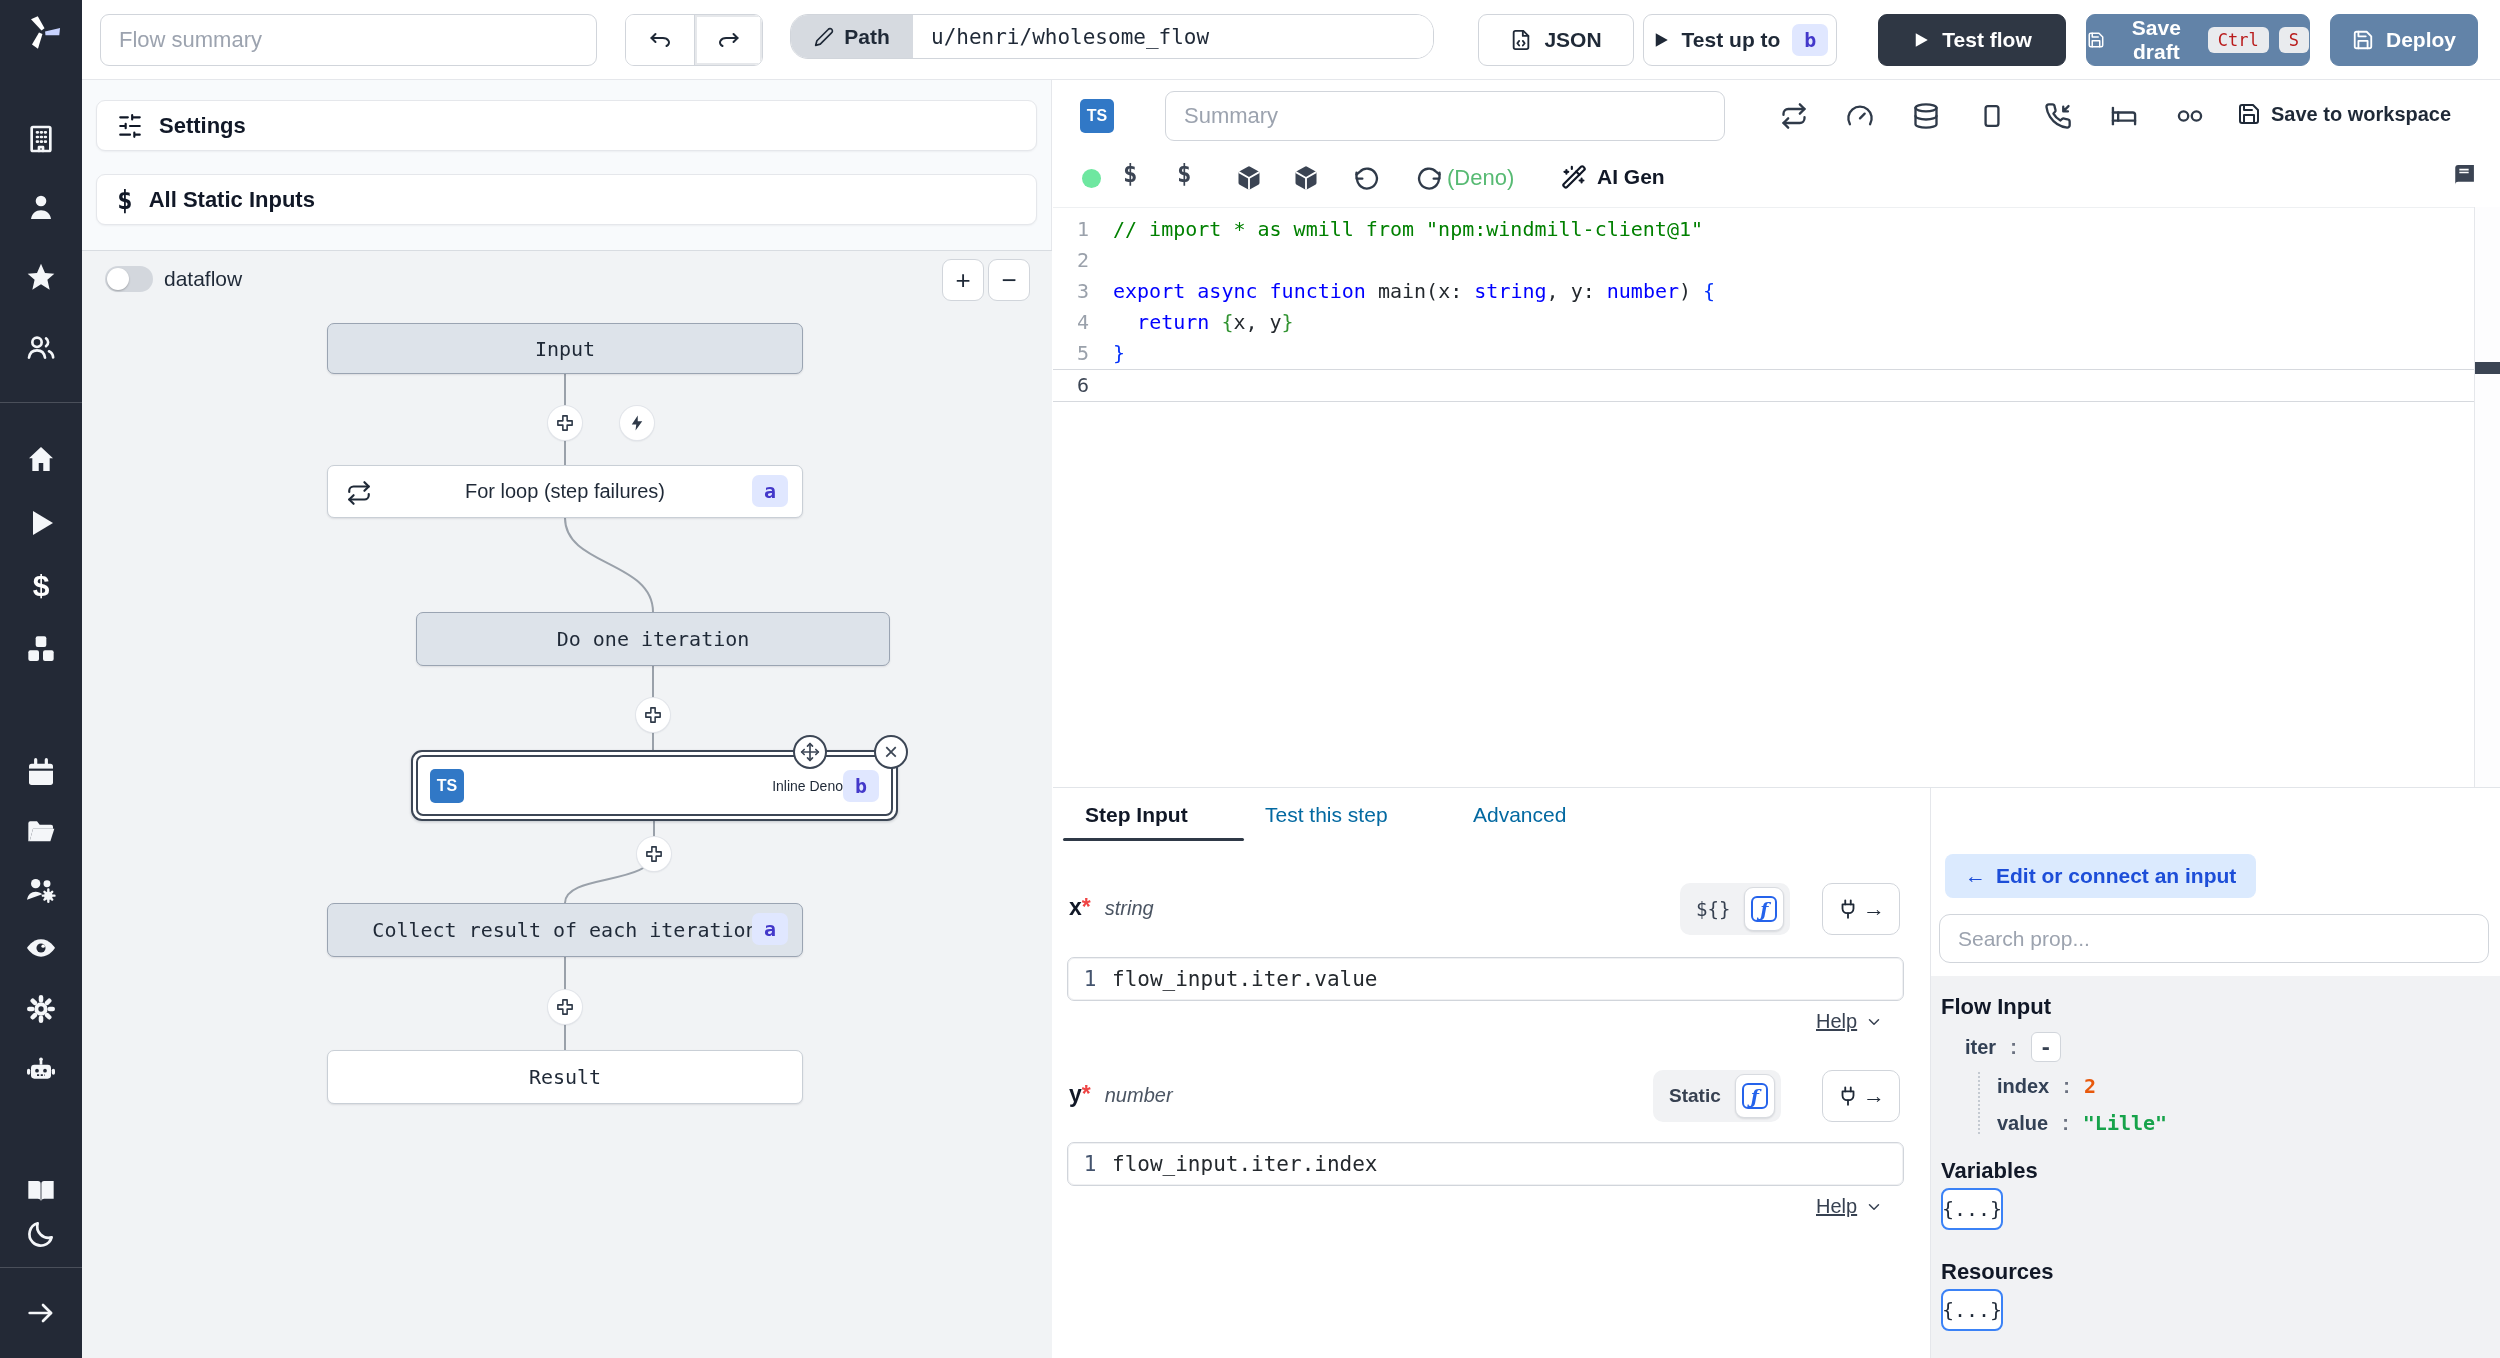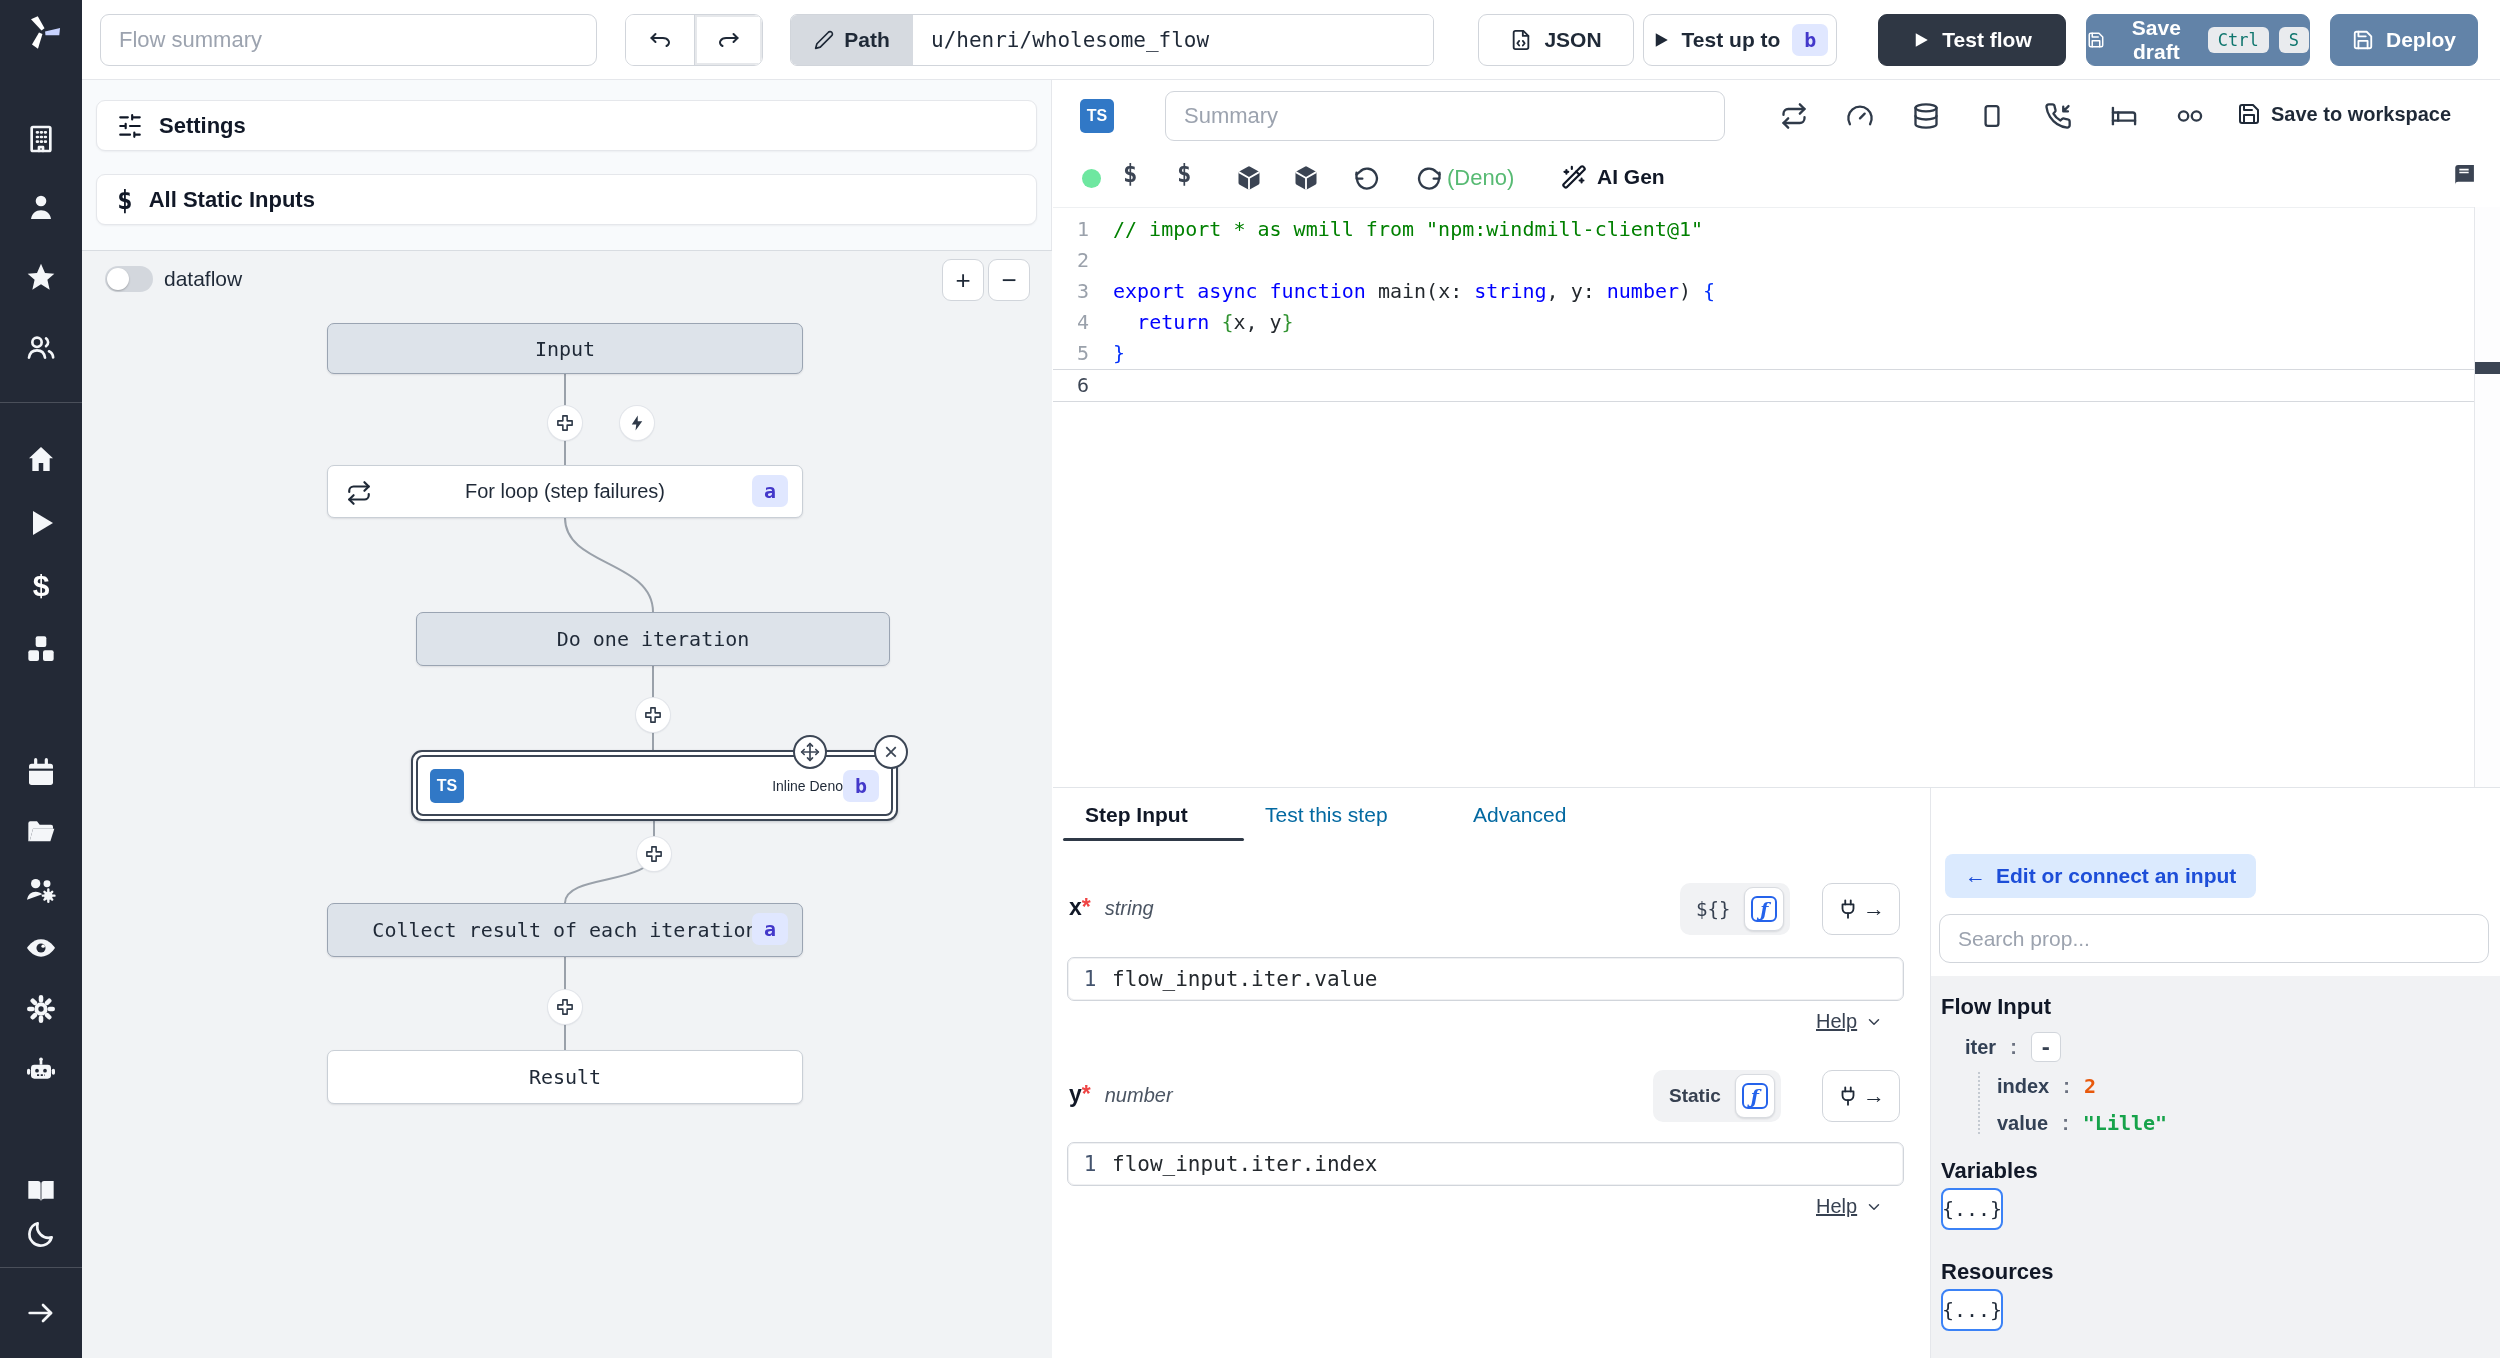--- a/index.html
+++ b/index.html
@@ -16,21 +16,21 @@
   .sb-ic { position:absolute; left:25px; width:32px; height:32px; color:#f4f6f9; }
   .sb-div { position:absolute; left:0; width:82px; border-top:1px solid rgba(255,255,255,.18); }
 
   
   #header { position:absolute; left:82px; top:0; width:2418px; height:80px; background:#fff; border-bottom:1px solid #e5e7eb; z-index:20; }
   .input { border:1px solid #d1d5db; border-radius:9px; padding:0 18px; font-size:22px; color:#1f2937; background:#fff; outline:none; }
   .input::placeholder { color:#9ca3af; }
   .btn { display:inline-flex; align-items:center; justify-content:center; gap:12px; border:1px solid #d1d5db; border-radius:9px; background:#fff; font-size:21px; font-weight:600; color:#1f2937; cursor:pointer; }
   .btn-dark { background:#2f3744; border-color:#2f3744; color:#fff; }
   .btn-blue { background:#6283a8; border-color:#6283a8; color:#fff; }
-  .kbd { background:#e9ebee; color:#0f766e; border-radius:6px; padding:3px 10px; font-size:17px; font-family:"DejaVu Sans Mono",monospace; font-weight:400; }
+  .kbd { background:#e9ebee; color:#b91c1c; border-radius:6px; padding:3px 10px; font-size:17px; font-family:"DejaVu Sans Mono",monospace; font-weight:400; }
   .badge { background:#e0e7ff; color:#4338ca; border-radius:7px; padding:4px 12px; font-family:"DejaVu Sans Mono",monospace; font-weight:700; font-size:20px; }
 
   
   #flow-panel { position:absolute; left:82px; top:80px; width:970px; height:1278px; background:#f8fafc; border-right:1px solid #e5e7eb; }
   .card { position:absolute; left:14px; width:941px; height:51px; background:#fff; border:1px solid #e5e7eb; border-radius:9px; box-shadow:0 1px 2px rgba(16,24,40,.05); display:flex; align-items:center; gap:16px; padding:0 20px; font-size:22px; font-weight:700; color:#111827; cursor:pointer; }
   #graph { position:absolute; left:0; top:170px; width:970px; height:1108px; background:#f1f3f5; border-top:1px solid #d8dce1; }
   .node { position:absolute; background:#fff; border:1px solid #c9cfd6; border-radius:7px; box-shadow:0 1px 2px rgba(16,24,40,.1); display:flex; align-items:center; justify-content:center; font-size:20px; color:#1f2937; cursor:pointer; }
   .node-gray { background:#dde3ea; border-color:#9aa4b2; }
   .plus-circle, .bolt-circle { position:absolute; width:34px; height:34px; border-radius:50%; background:#fff; box-shadow:0 0 0 1px #e2e5ea, 0 1px 2px rgba(16,24,40,.15); display:flex; align-items:center; justify-content:center; color:#2f3a49; cursor:pointer; }
   .toggle { position:relative; border-radius:999px; background:#d3d7dd; cursor:pointer; }
@@ -217,21 +217,21 @@
             <path d="M3.5 10h10a6.5 4.5 0 0 1 5 8"></path>
           </svg>
       </button>
       <button class="btn" style="width:68px;height:50px;border:none;border-left:1px solid #d1d5db;border-radius:0;box-shadow:inset 0 0 0 2px #e6e8eb">
         <svg class="ic" width="24" height="24" viewBox="0 0 24 24" style="transform:scaleX(-1)">
             <path d="M7.5 14 3.5 10l4-4"></path>
             <path d="M3.5 10h10a6.5 4.5 0 0 1 5 8"></path>
           </svg>
       </button>
     </div>
-    <div class="abs" style="left:708px;top:14px;height:52px;display:flex;border:1px solid #d1d5db;border-radius:7px;overflow:hidden">
+    <div class="abs" style="left:708px;top:14px;height:45px;display:flex;border:1px solid #d1d5db;border-radius:18px;overflow:hidden">
       <div style="width:122px;background:#d6dae0;display:flex;align-items:center;justify-content:center;gap:10px;font-size:21px;font-weight:600;color:#1f2937;cursor:pointer">
         <svg class="ic" width="20" height="20" viewBox="0 0 24 24">
             <path d="M17 3a2.85 2.85 0 1 1 4 4L7.5 20.5 2 22l1.5-5.5Z"></path>
           </svg>
         <span>Path</span>
       </div>
       <input class="mono" style="width: 520px; border: none; outline: none; padding: 0px 18px; font-size: 21px; color: rgb(31, 41, 55);" value="u/henri/wholesome_flow">
     </div>
     <button class="btn abs" style="left:1396px;top:14px;width:156px;height:52px">
       <svg class="ic" width="22" height="22" viewBox="0 0 24 24">

